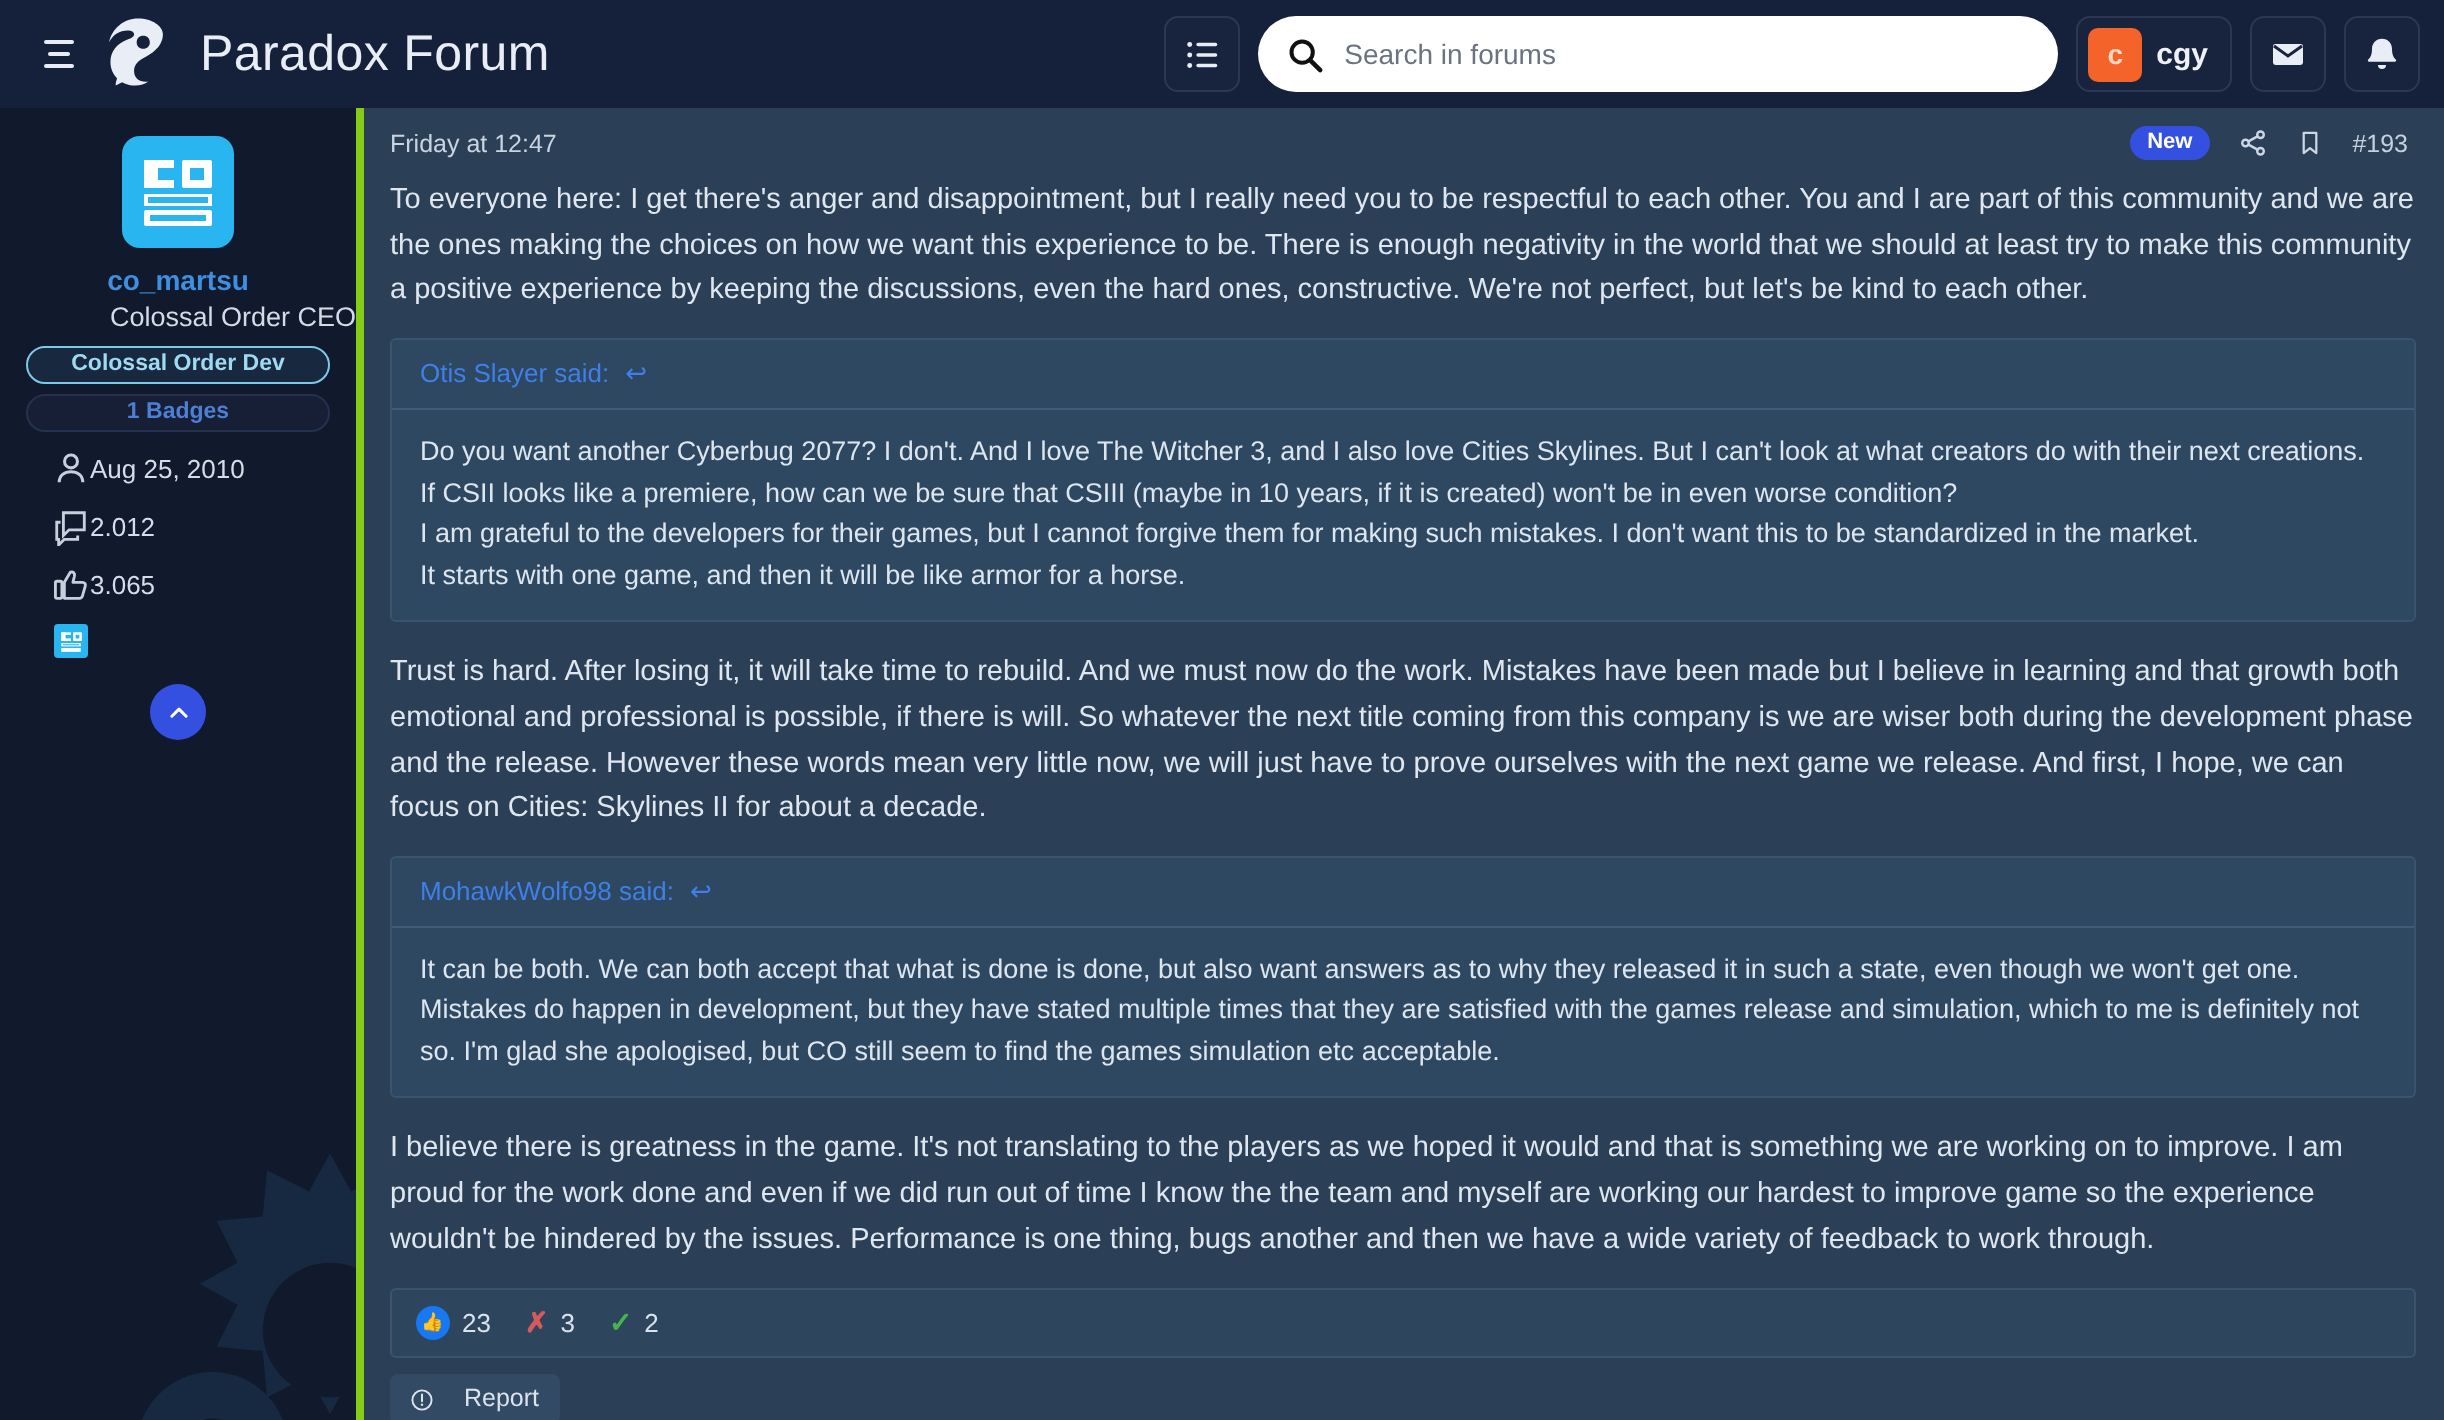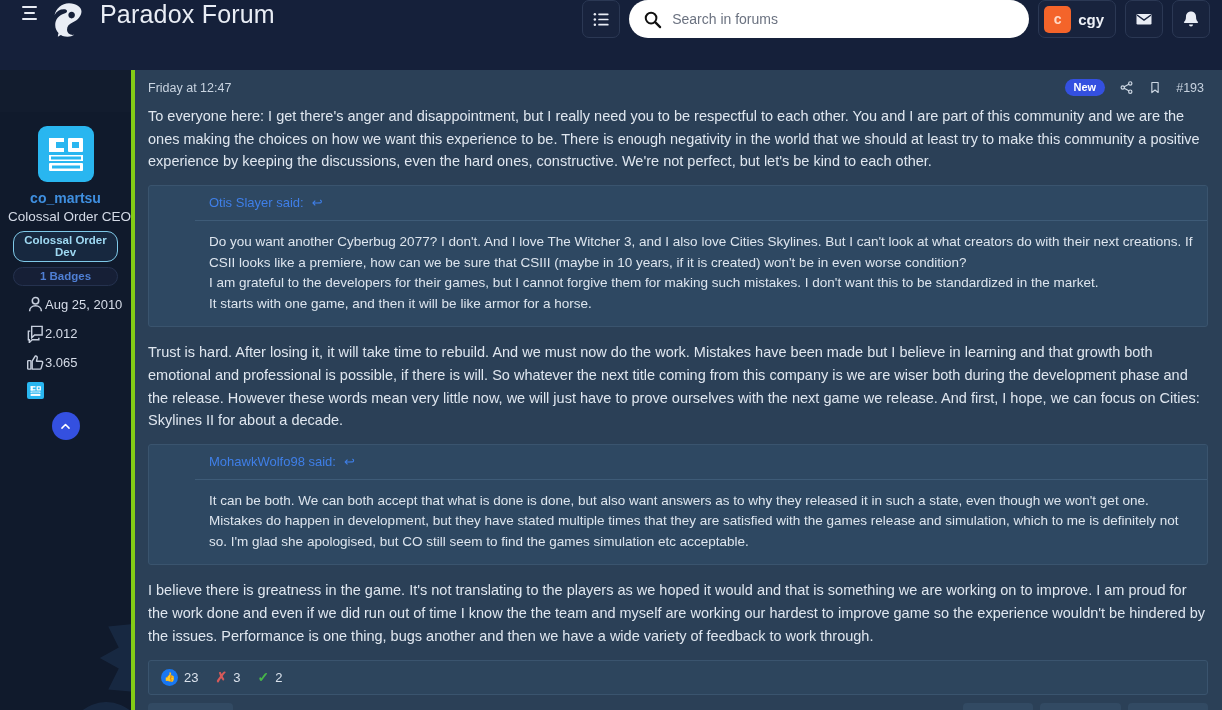--- a/index.html
+++ b/index.html
@@ -5,24 +5,24 @@
   * { box-sizing: border-box; margin: 0; padding: 0; }
   html, body {
     width: 1222px; height: 710px;
     overflow: hidden;
     background: #121c2e;
     font-family: "Liberation Sans", sans-serif;
   }
 
   
   .header {
-    height: 70px;
+    height: 54px;
     background: #15203a;
     display: flex;
-    align-items: flex-start;
+    align-items: center;
     padding: 0 12px;
     position: relative;
     z-index: 20;
   }
   .hamburger {
     width: 26px; height: 26px;
     display: flex; flex-direction: column;
     justify-content: center; align-items: center; gap: 4px;
     margin-left: 4px; margin-right: 6px;
     cursor: pointer;
@@ -89,26 +89,25 @@
     display: flex; align-items: center; justify-content: center;
     font-size: 14px; font-weight: 700;
   }
   .user-name { color: #eef1f7; font-size: 15px; font-weight: 700; }
 
   
   .page { display: flex; height: 656px; position: relative; }
 
   
   .sidebar {
-    width: 131px;
+    width: 178px;
     background: #101a2c;
     position: relative;
     overflow: hidden;
     flex: none;
-    margin-top: 42px;
   }
   .gear-watermark {
     position: absolute;
     left: 60px; bottom: -60px;
     width: 210px; height: 210px;
     opacity: .30;
     pointer-events: none;
   }
   .sb-inner { position: relative; z-index: 2; padding-top: 14px; }
   .sb-avatar {
@@ -200,21 +199,20 @@
     margin: 5px 0 12px;
   }
 
   
   .quote {
     border: 1px solid #3a546e;
     border-radius: 3px;
     background: #2e4862;
     margin: 0 0 14px 0;
     overflow: hidden;
-    padding-left: 46px;
   }
   .quote-head {
     padding: 9px 14px 10px;
     border-bottom: 1px solid #3e5b77;
     background: #2e4862;
     display: flex; align-items: center; gap: 8px;
     font-size: 13px;
   }
   .quote-author { color: #3f7fe8; cursor: pointer; }
   .quote-jump { color: #3f7fe8; font-size: 13px; cursor: pointer; }
@@ -487,39 +485,15 @@
     <div class="post-actions">
       <button class="act-btn">
         <svg width="12" height="12" viewBox="0 0 20 20">
           <circle cx="10" cy="10" r="8" fill="none" stroke="#dbe3ed" stroke-width="1.6"></circle>
           <line x1="10" y1="5.5" x2="10" y2="11" stroke="#dbe3ed" stroke-width="1.7" stroke-linecap="round"></line>
           <circle cx="10" cy="14" r="1" fill="#dbe3ed"></circle>
         </svg>
         <span>Report</span>
       </button>
 
-      <div class="actions-right">
-        <button class="act-btn">
-          <svg width="12" height="12" viewBox="0 0 20 20">
-            <rect x="1.8" y="8" width="3.2" height="9" rx=".8" fill="none" stroke="#dbe3ed" stroke-width="1.6"></rect>
-            <path d="M6.5 17V8.6l3.2-5.4c1.6-.3 2.4.6 2.1 2.2L11 8.6h5c1.2 0 1.8.9 1.5 2l-1.5 5.3c-.2.7-.7 1.1-1.5 1.1z" fill="none" stroke="#dbe3ed" stroke-width="1.6" stroke-linejoin="round"></path>
-          </svg>
-          <span>Like</span>
-        </button>
-
-        <button class="act-btn">
-          <svg width="12" height="12" viewBox="0 0 20 20">
-            <line x1="10" y1="3.5" x2="10" y2="16.5" stroke="#dbe3ed" stroke-width="2" stroke-linecap="round"></line>
-            <line x1="3.5" y1="10" x2="16.5" y2="10" stroke="#dbe3ed" stroke-width="2" stroke-linecap="round"></line>
-          </svg>
-          <span>Quote</span>
-        </button>
-
-        <button class="act-btn">
-          <svg width="13" height="12" viewBox="0 0 20 20">
-            <path d="M8 5L2.5 9.5 8 14v-3c5 0 8 1 9.5 4 .3-6-3.5-8.5-9.5-8.5z" fill="#dbe3ed"></path>
-          </svg>
-          <span>Reply</span>
-        </button>
-      </div>
     </div>
   </div>
 </div>
 
 </body></html>

